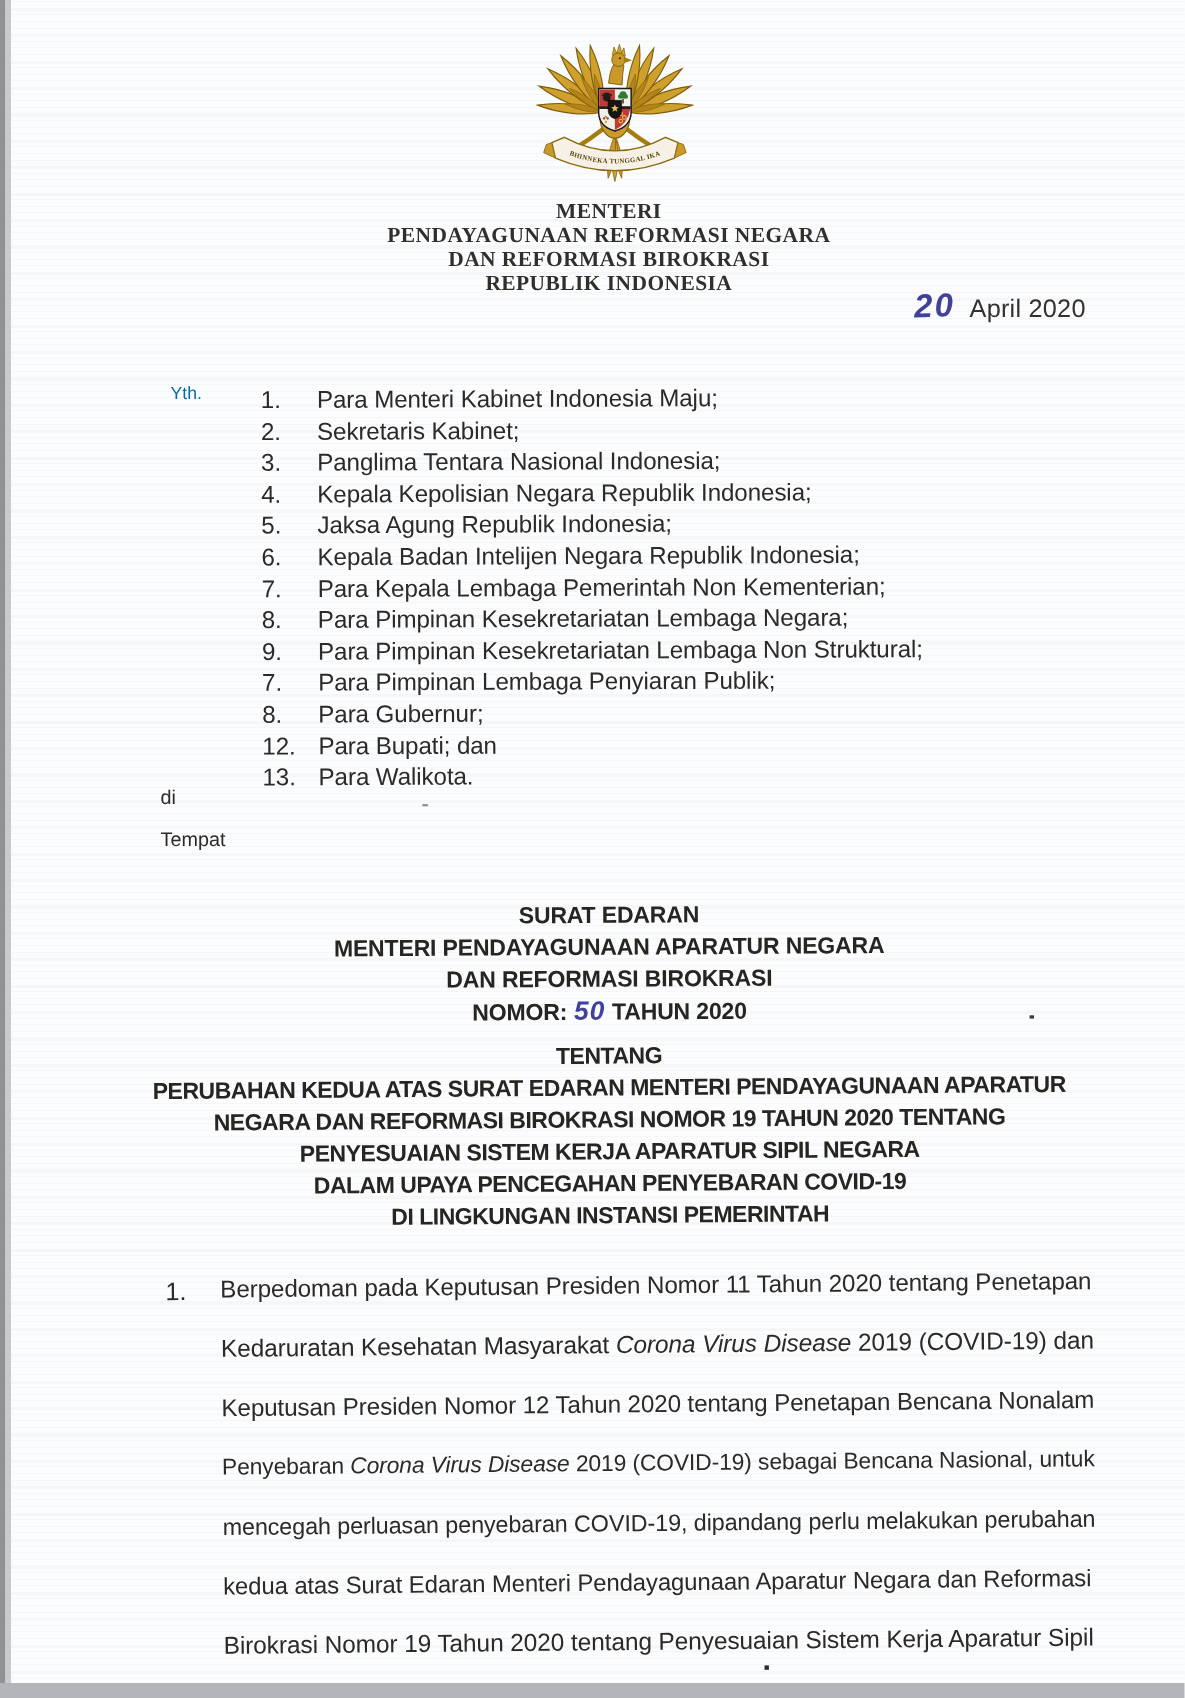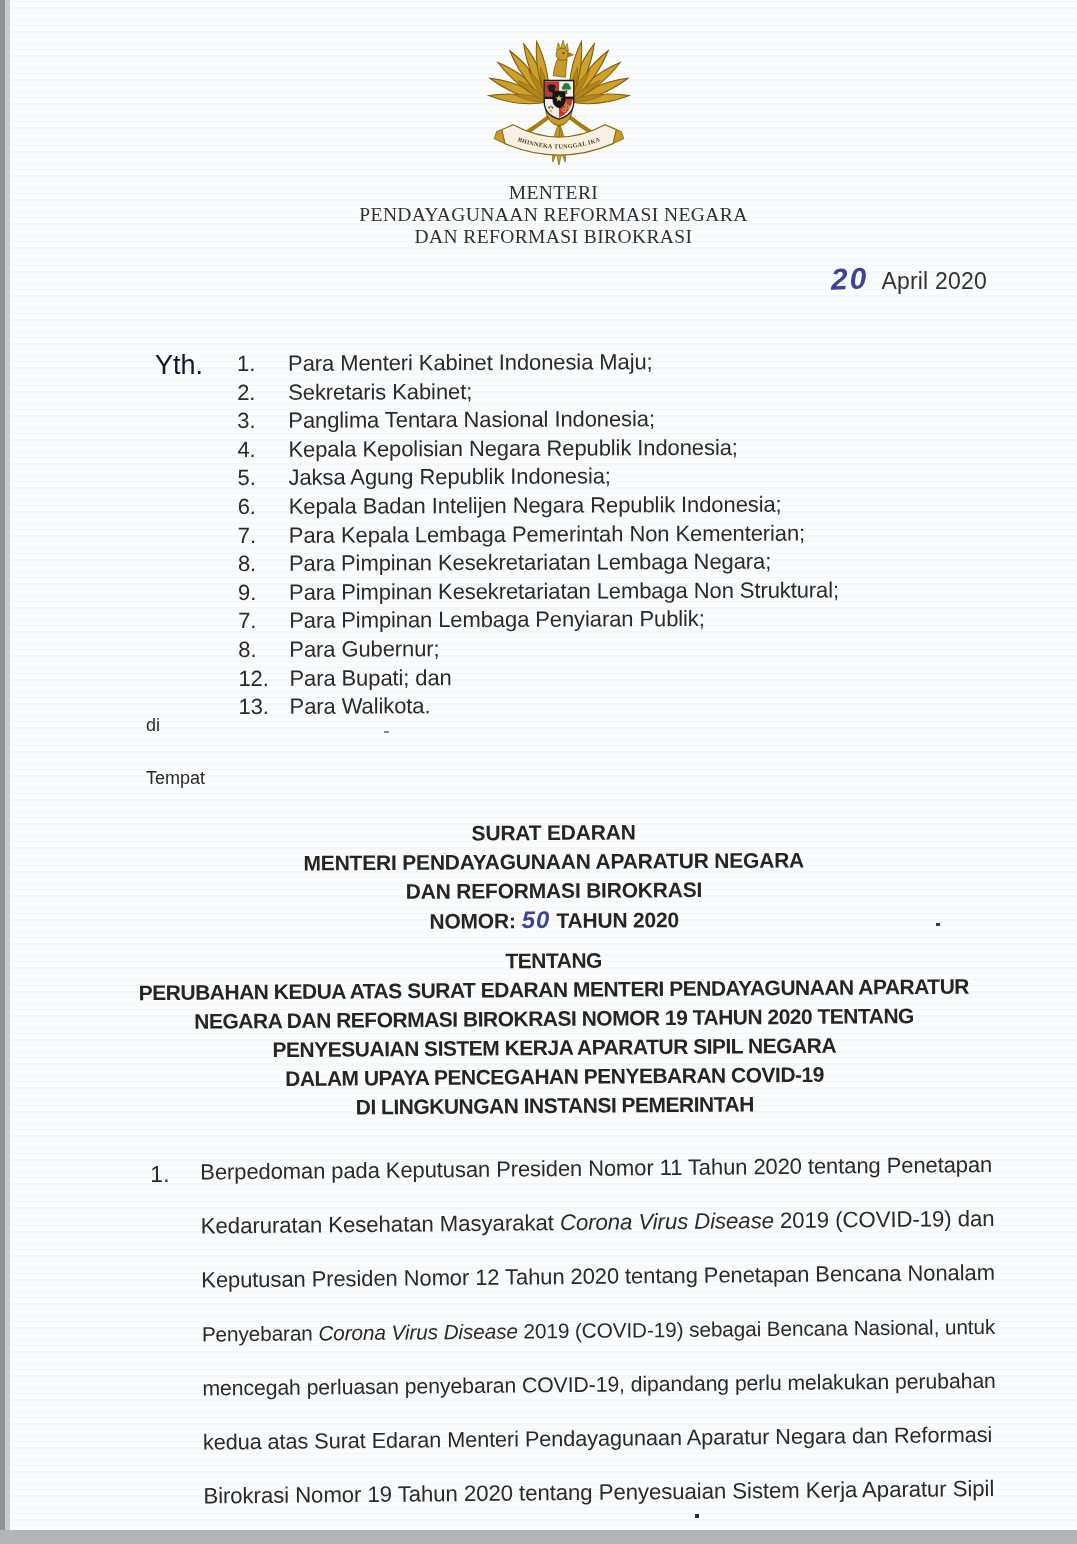--- a/index.html
+++ b/index.html
@@ -20,38 +20,38 @@
   
   .edge-left-dark{position:absolute;left:0;top:0;width:5px;height:1531px;background:#8f9195;}
   .edge-left-light{position:absolute;left:5px;top:0;width:5px;height:1531px;background:#c8cacd;}
   .edge-bottom{position:absolute;left:0;bottom:0;width:100%;height:14px;background:#b3b5b8;}
 
   .emblem{position:absolute;left:476px;top:10px;width:166px;height:164px;}
 
   .letterhead-text{
     position:absolute;top:182px;left:0;width:100%;padding-left:30px;box-sizing:border-box;
     text-align:center;font-family:"Liberation Serif","DejaVu Serif",serif;
-    font-weight:normal;font-size:19.5px;line-height:22px;letter-spacing:0.4px;color:#312f2c;
+    font-weight:bold;font-size:19.5px;line-height:22px;letter-spacing:0.4px;color:#312f2c;
   }
 
   .dateline{
     position:absolute;top:262px;right:90px;display:flex;align-items:baseline;color:#33322f;
   }
   .hand{color:#41419a;font-style:italic;font-weight:bold;}
   .hand-day{font-size:30px;margin-right:13px;letter-spacing:2px;transform:rotate(-2deg);}
   .date-typed{font-size:23px;letter-spacing:0.2px;}
 
-  .salutation{position:absolute;left:155px;top:350px;font-size:27px;color:#0f172a;}
+  .salutation{position:absolute;left:155px;top:350px;font-size:16px;color:#0369a1;}
   .recipients{
     position:absolute;left:237px;top:350px;
     transform:rotate(-0.25deg);transform-origin:left top;
   }
   .r-row{display:grid;grid-template-columns:51px auto;line-height:28.6px;font-size:22px;letter-spacing:-0.1px;white-space:nowrap;}
   .closing{position:absolute;left:146px;top:712px;font-size:18px;line-height:26px;}
-  .closing .c2{margin-top:27px;}
+  .closing .c2{margin-top:12px;}
 
   .title-block{
     position:absolute;top:818px;left:0;width:100%;padding-left:30px;box-sizing:border-box;
     text-align:center;font-weight:bold;font-size:21px;line-height:29px;letter-spacing:-0.2px;color:#262522;
     transform:rotate(-0.35deg);transform-origin:center top;
   }
   .t-line{white-space:nowrap;}
   .hand-no{font-size:24px;letter-spacing:1px;padding:0 6px;margin-top:13px;}
 
   .about-block{
@@ -152,20 +152,21 @@
     <path d="M170,146 L166,163 L179,157 L176,148 Z" fill="#c9992a" stroke="#8a6a0e" stroke-width="1"></path>
     <text font-size="7.5" fill="#574408" letter-spacing="0.4" font-family="Liberation Serif, serif" font-weight="bold">
       <textPath href="#mottoPath" startOffset="50%" text-anchor="middle">BHINNEKA TUNGGAL IKA</textPath>
     </text>
   </svg>
 
   <div class="letterhead-text">
     <div>MENTERI</div>
     <div>PENDAYAGUNAAN REFORMASI NEGARA</div>
     <div>DAN REFORMASI BIROKRASI</div>
+    <div>REPUBLIK INDONESIA</div>
   </div>
 
   <div class="dateline">
     <span class="hand hand-day">20</span>
     <span class="date-typed">April 2020</span>
   </div>
 
   <div class="salutation">Yth.</div>
   <div class="recipients">
     <div class="r-row">

